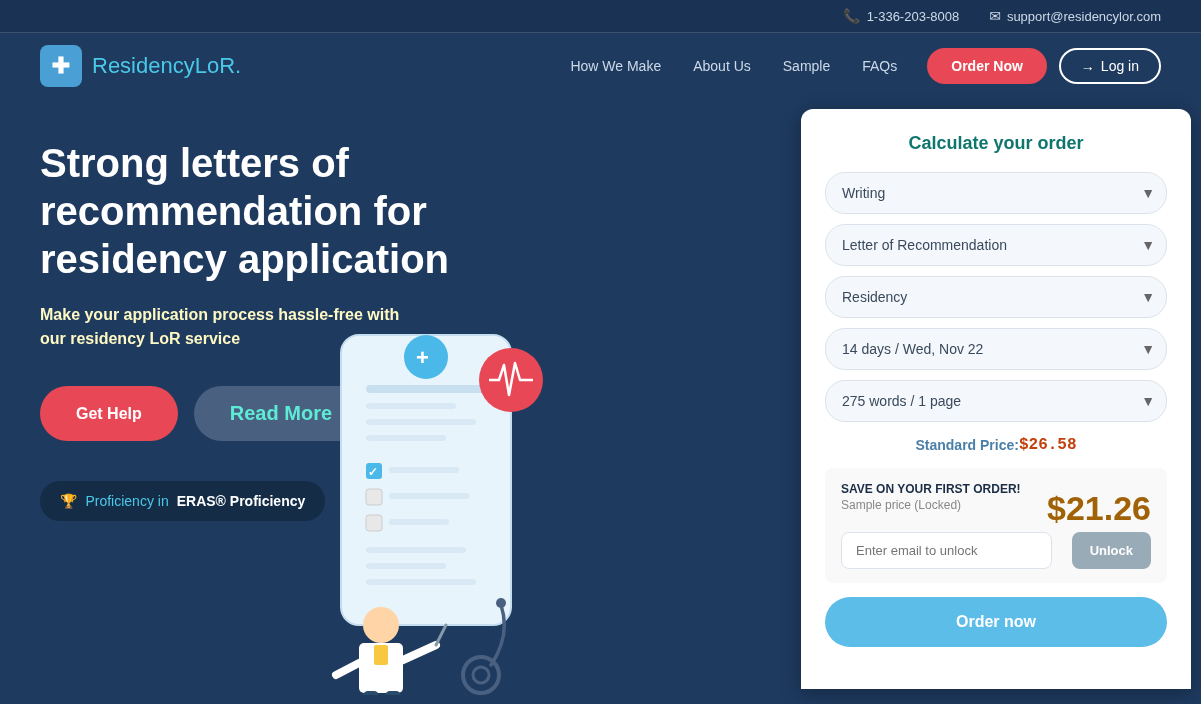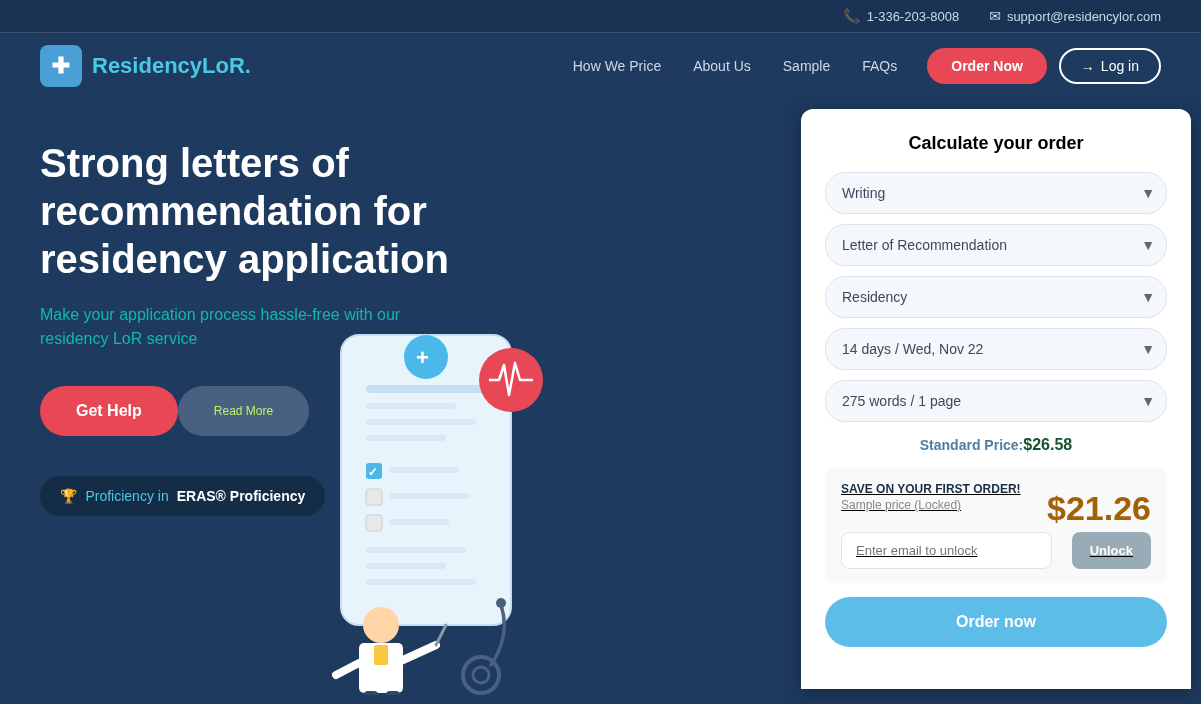--- a/index.html
+++ b/index.html
@@ -46,21 +46,21 @@
       display: flex;
       align-items: center;
       justify-content: center;
       color: white;
       font-size: 22px;
       font-weight: bold;
     }
     .logo-text {
       color: white;
       font-size: 22px;
-      font-weight: 700;
+      font-weight: 400;
     }
     .logo-text span { color: #4ac8e8; }
     .nav {
       display: flex;
       align-items: center;
       gap: 32px;
       margin-right: 30px;
     }
     .nav-item {
       color: #cdd9e8;
@@ -108,48 +108,50 @@
     }
     .hero-title {
       color: white;
       font-size: 40px;
       font-weight: 800;
       line-height: 1.2;
       max-width: 460px;
       margin-bottom: 20px;
     }
     .hero-subtitle {
-      color: #14b8a6;
+      color: #fef9c3;
       font-size: 16px;
       max-width: 380px;
       line-height: 1.5;
       margin-bottom: 35px;
+      font-weight: bold;
     }
     .hero-buttons {
       display: flex;
+      gap: 16px;
       margin-bottom: 40px;
     }
     .btn-get-help {
       background: #e84855;
       color: white;
       border: none;
       border-radius: 30px;
       padding: 16px 36px;
       font-size: 16px;
       font-weight: 700;
       cursor: pointer;
     }
     .btn-read-more {
       background: #4a6080;
-      color: #bef264;
+      color: #5eead4;
       border: none;
       border-radius: 30px;
       padding: 16px 36px;
-      font-size: 12px;
-      font-weight: 400;
+      font-size: 20px;
+      font-weight: 700;
       cursor: pointer;
     }
     .badge {
       background: #152c47;
       color: #4ac8e8;
       border-radius: 30px;
       padding: 12px 20px;
       font-size: 14px;
       display: inline-flex;
       align-items: center;
@@ -177,21 +179,21 @@
       overflow-y: auto;
       margin-right: 10px;
       height: 580px;
       align-self: flex-start;
       box-shadow: 0 4px 20px rgba(0,0,0,0.3);
     }
     .calc-title {
       text-align: center;
       font-size: 18px;
       font-weight: 700;
-      color: #000000;
+      color: #0f766e;
       margin-bottom: 18px;
     }
     .select-wrapper {
       position: relative;
       margin-bottom: 10px;
     }
     .select-wrapper select {
       width: 100%;
       padding: 12px 36px 12px 16px;
       border: 1px solid #dce3ec;
@@ -216,29 +218,29 @@
       justify-content: center;
       align-items: center;
       margin: 14px 0;
     }
     .price-label {
       color: #4a7fa8;
       font-size: 14px;
       font-weight: 600;
     }
     .price-value {
-      color: #14532d;
+      color: #c2410c;
       font-size: 16px;
       font-weight: 700;
+      font-family: Liberation Mono, monospace;
     }
     .save-box {
       background: #f9f9f9;
       border-radius: 8px;
       padding: 14px 16px;
-      text-decoration: underline;
     }
     .save-title {
       font-size: 12px;
       font-weight: 800;
       color: #1a2d45;
       margin-bottom: 2px;
     }
     .save-subtitle {
       font-size: 12px;
       color: #888;
@@ -307,21 +309,21 @@
 </div>
 
 <div class="header">
   <div class="logo">
     <div class="logo-icon">✚</div>
     <div class="logo-text">
       <span>Residency</span><span>LoR.</span>
     </div>
   </div>
   <nav class="nav">
-    <a class="nav-item">How We Price</a>
+    <a class="nav-item">How We Make</a>
     <a class="nav-item">About Us</a>
     <a class="nav-item">Sample</a>
     <a class="nav-item">FAQs</a>
   </nav>
   <button class="btn-order">Order Now</button>
   <button class="btn-login">
     <span>→</span>
     <span>Log in</span>
   </button>
 </div>

